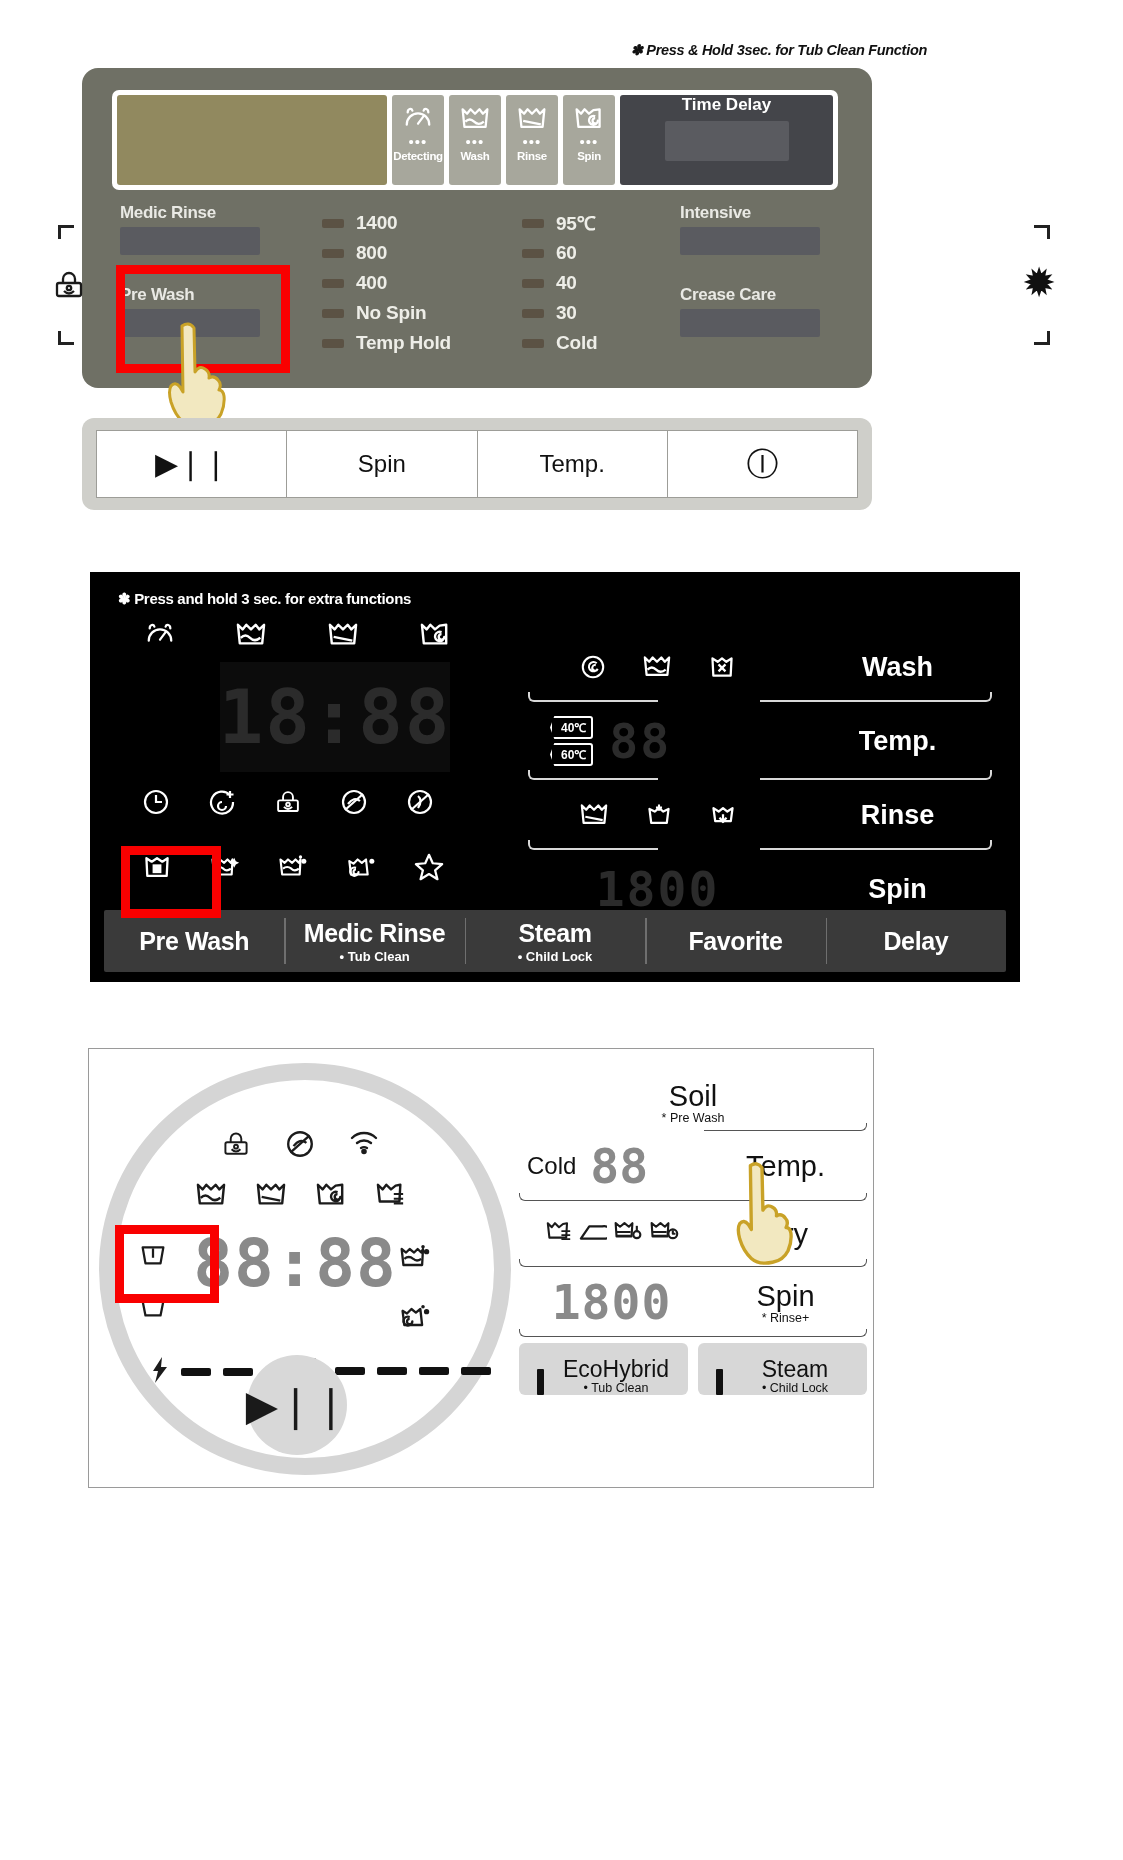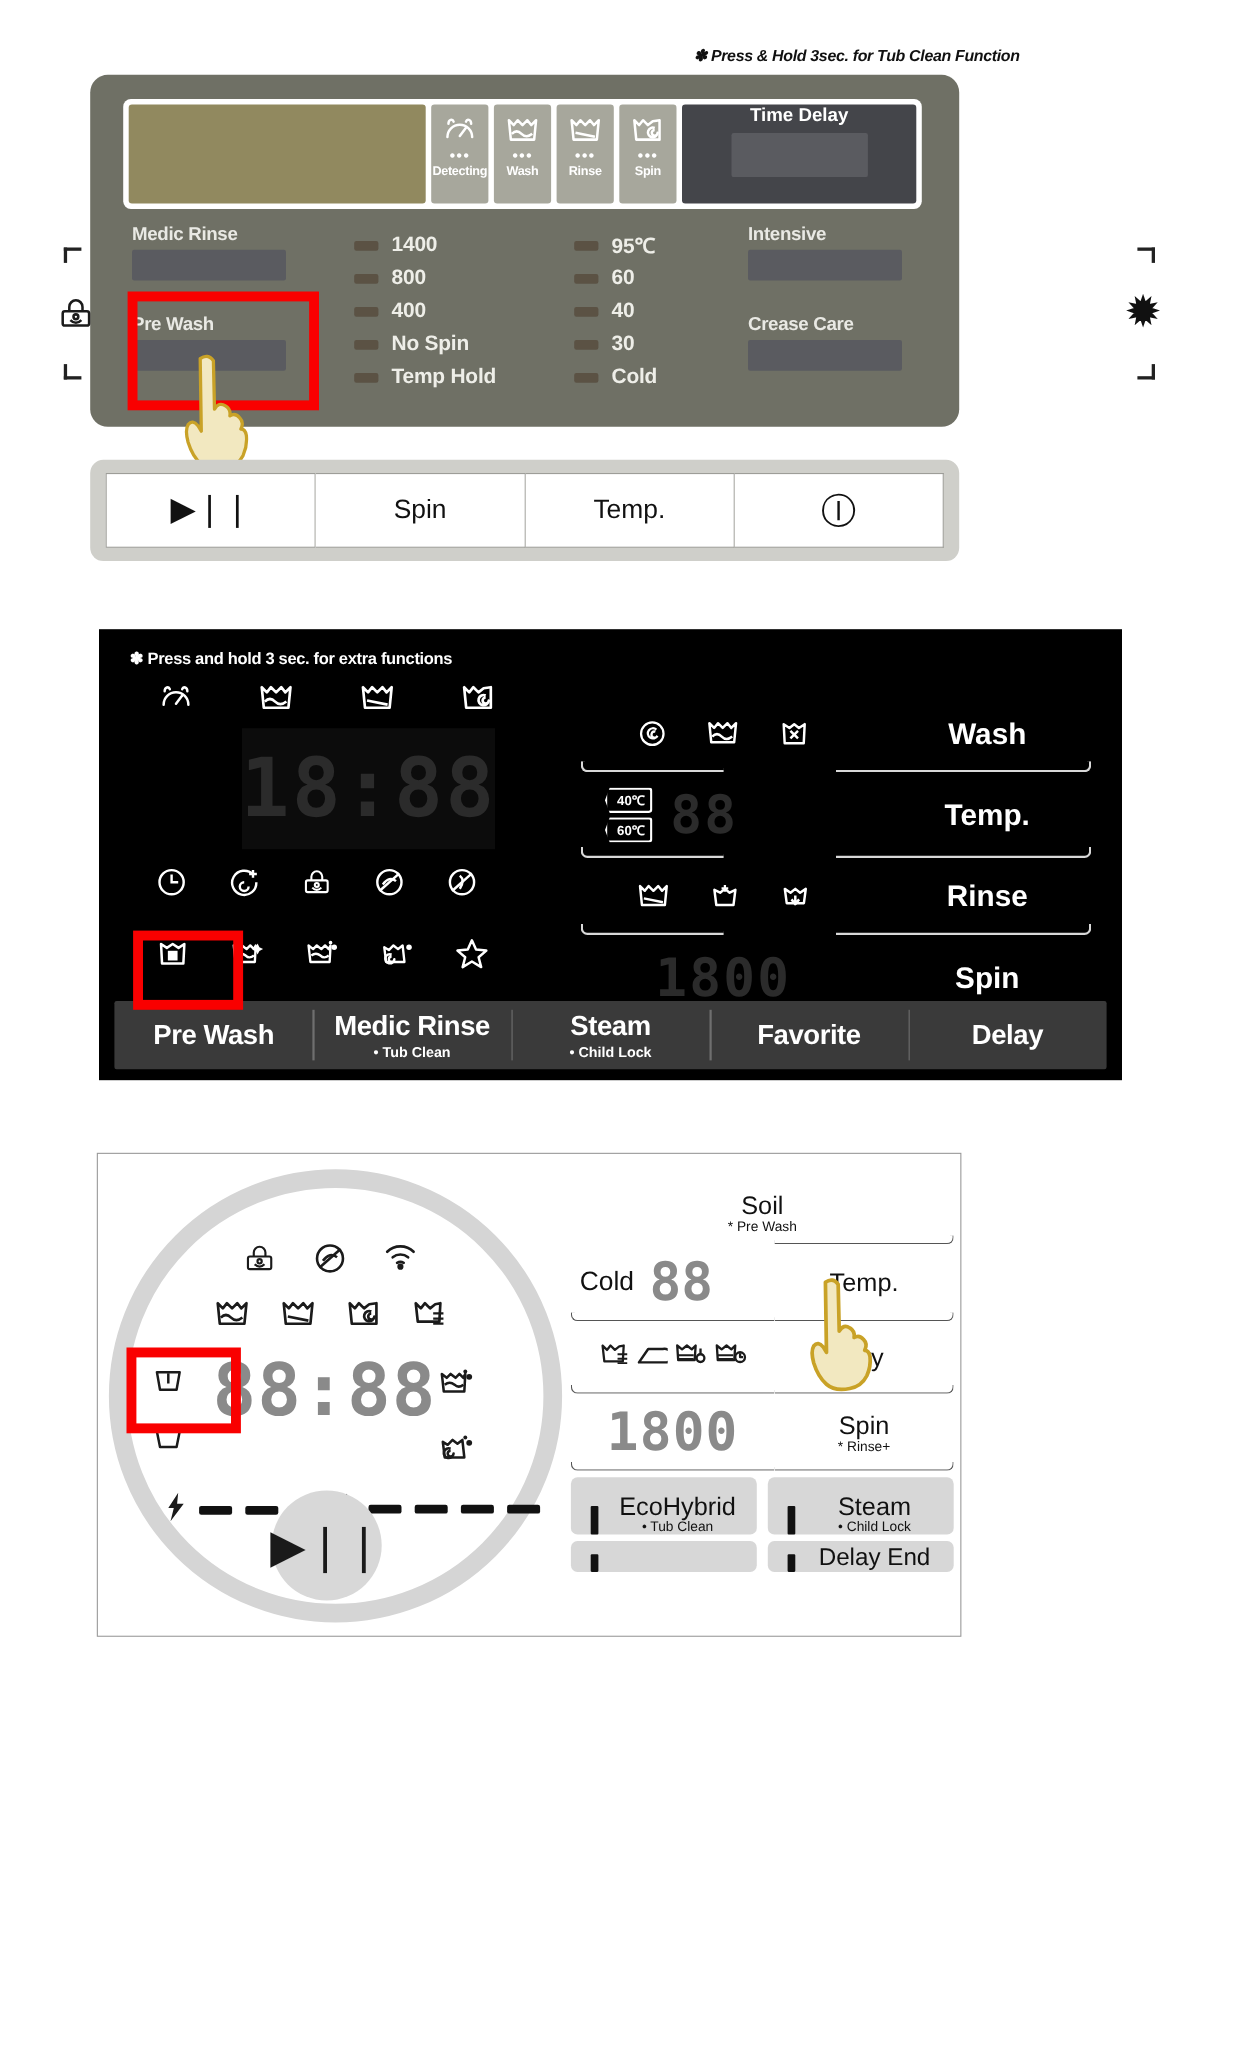--- a/index.html
+++ b/index.html
@@ -149,21 +149,21 @@
   .p3-playpause {
     position:absolute; left:148px; top:292px; width:100px; height:100px;
     border-radius:50%; background:#d8d8d8;
     display:flex; align-items:center; justify-content:center;
     color:#1a1a1a; font-size:42px;
   }
   .p3-right { position:absolute; left:430px; top:24px; width:348px; }
   .p3-grp { position:relative; height:62px; display:flex; }
   .p3-grp-left { width:185px; position:relative; display:flex; align-items:center; justify-content:center; }
   .p3-grp-right { flex:1; display:flex; flex-direction:column; align-items:center; justify-content:center; }
-  .p3-grp-right .main { font-size:23px; color:#111; }
+  .p3-grp-right .main { font-size:29px; color:#111; }
   .p3-grp-right .sub { font-size:12.5px; color:#111; margin-top:-2px; }
   .p3-uline { position:absolute; left:0; right:0; bottom:0; height:8px;
               border-bottom:1.6px solid #555; border-right:1.6px solid #555;
               border-radius:0 0 6px 0; }
   .p3-uline.plain { border-right:none; border-radius:0; }
   .p3-pill {
     height:52px; background:#d7d7d7; border-radius:6px; display:flex;
     align-items:flex-end; padding-left:18px; position:relative;
   }
   .p3-pill .bar { width:7px; height:26px; background:#111; border-radius:1px; }
@@ -770,31 +770,20 @@
       </div>
       <div class="p3-pill" style="flex:1;">
         <span class="bar"></span>
         <span class="txtwrap">
           <span class="main">Steam</span>
           <span class="sub">• Child Lock</span>
         </span>
       </div>
     </div>
 
-    <div class="p3-pillrow">
-      <div class="p3-pill" style="flex:1; height:28px; overflow:hidden;">
-        <span class="bar" style="height:16px;"></span>
-      </div>
-      <div class="p3-pill" style="flex:1; height:28px; overflow:hidden;">
-        <span class="bar" style="height:16px;"></span>
-        <span class="txtwrap">
-            <span class="main" style="font-size:22px;">Delay End</span>
-          </span>
-      </div>
-    </div>
   </div>
 
   <div class="red-box" style="left:26px; top:176px; width:104px; height:78px;"></div>
 </div>
 
 <div class="hand" style="left:728px; top:1158px;">
   <svg width="66" height="112" viewBox="0 0 66 116" fill="#f2e8c0" stroke="#c9a227" stroke-width="3.5" stroke-linejoin="round">
     <path d="M22 8 q7 -5 12 2 l1 44 q4 -7 10 -3 q5 3 4 9 q5 -3 9 2 q4 4 1 10 q4 0 5 6 q1 9 -3 18 q-5 10 -16 12 q-14 3 -22 -4 q-8 -7 -12 -20 q-3 -11 0 -16 q4 -5 9 1 l3 5 Z"></path>
   </svg>
 </div>

